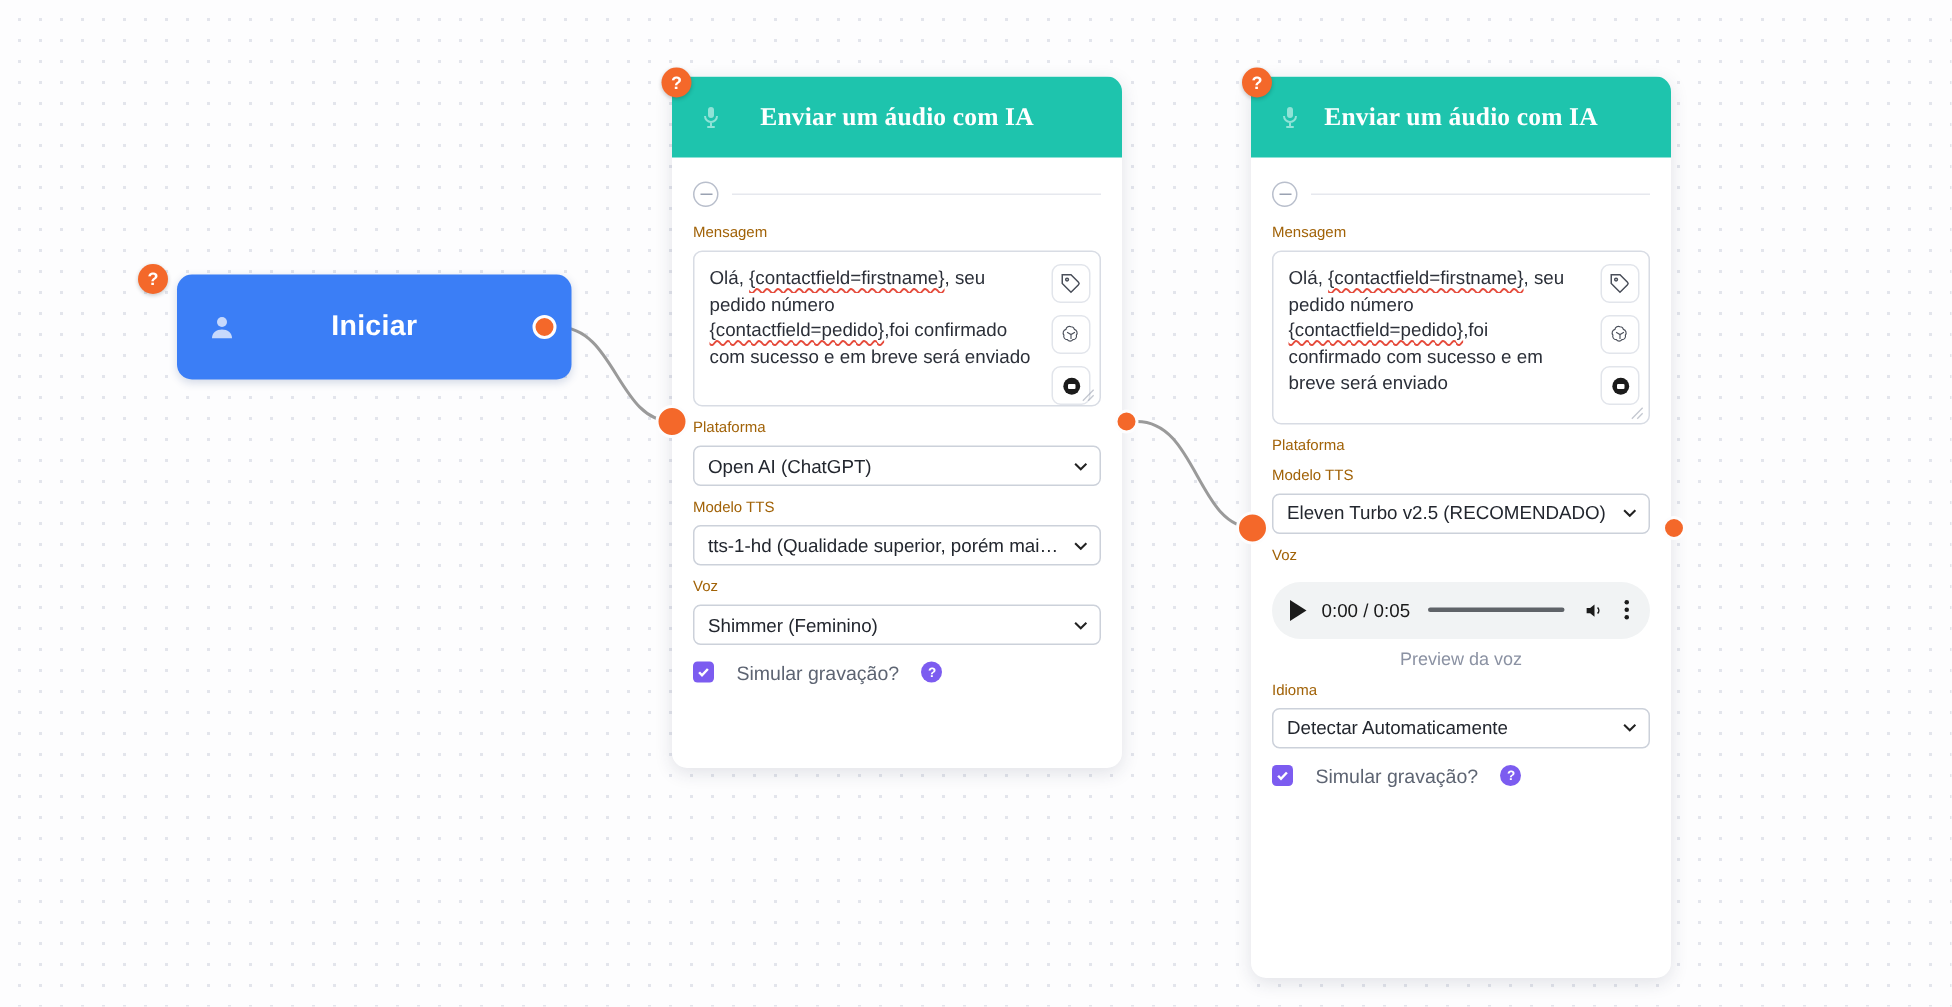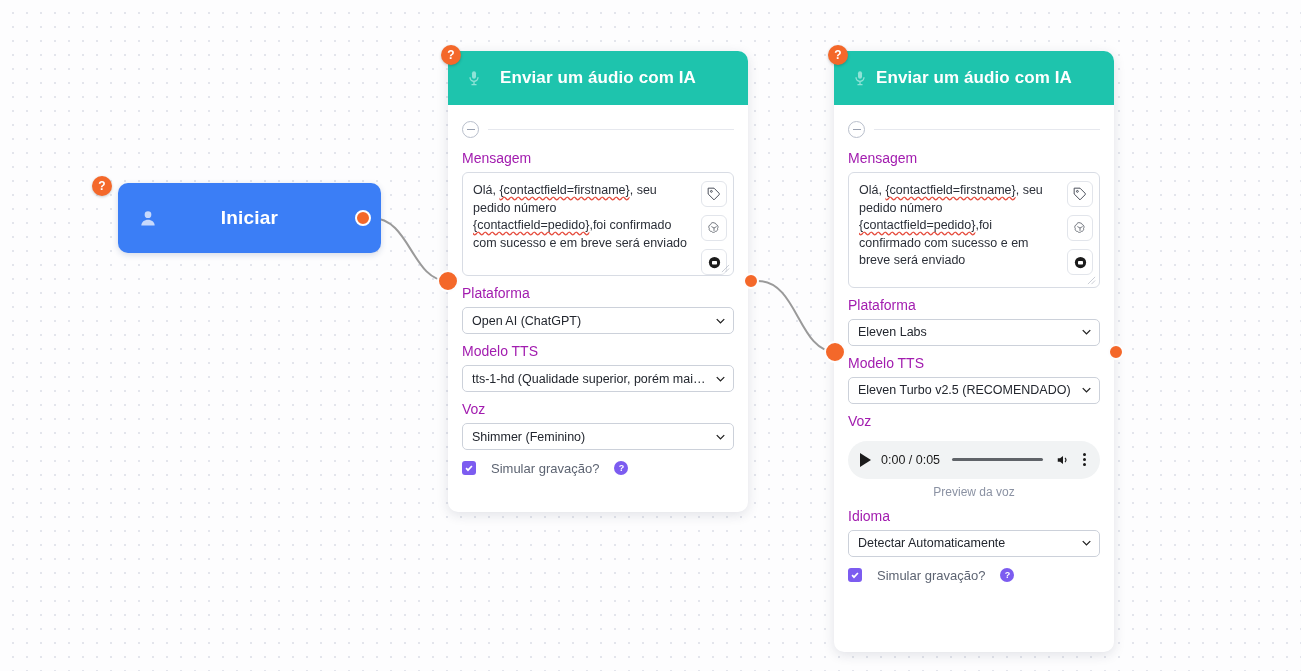--- a/index.html
+++ b/index.html
@@ -61,36 +61,36 @@
   .card-header {
     height:54px; background:#1ec4ad; display:flex; align-items:center;
     position:relative;
   }
   .card-header .mic-icon {
     position:absolute; left:18px; top:50%; transform:translateY(-50%);
     width:16px; height:18px; color:#8fe3d7;
   }
   .card-title {
     width:100%; text-align:center; color:#ffffff;
-    font-size:17px; font-weight:bold; letter-spacing:0.1px;
+    font-size:17px; font-weight:bold; letter-spacing:0.1px;font-family:Liberation Serif, serif;
   }
 
   .card-body { padding:0 14px 14px 14px; }
 
   .collapse-row { display:flex; align-items:center; gap:9px; padding:16px 0 4px 0; }
   .collapse-btn {
     width:17px; height:17px; border-radius:50%; border:1.4px solid #b9bfcc;
     display:flex; align-items:center; justify-content:center; flex:none;
     background:#fff;
   }
   .collapse-btn i { display:block; width:8px; height:1.4px; background:#9aa2b2; }
   .collapse-line { flex:1; height:1px; background:#e6e8ee; }
 
   .field-label {
-    font-size:14px; color:#a21caf; margin:9px 0 6px 0; display:block;
+    font-size:10px; color:#a16207; margin:9px 0 6px 0; display:block;
   }
   .field-label.msg { margin-top:8px; }
 
   
   .msg-box {
     position:relative; border:1px solid #d8dce4; border-radius:6px;
     background:#fff; min-height:104px; padding:9px 46px 17px 10px;
   }
   .msg-text {
     font-size:12.5px; color:#2b2f38; line-height:17.5px; white-space:pre-wrap;
@@ -302,26 +302,20 @@
               <rect x="8" y="9.5" width="8" height="5.5" rx="1.2" fill="#fff"></rect>
             </svg>
           </span>
         </div>
         <svg class="resize-grip" viewBox="0 0 10 10">
           <path d="M9 1 1 9M9 5 5 9" stroke="#8b92a3" stroke-width="1" fill="none"></path>
         </svg>
       </div>
 
       <span class="field-label">Plataforma</span>
-      <div class="select-box">
-        <span class="select-value">Eleven Labs</span>
-        <svg class="chev" viewBox="0 0 12 8">
-            <path d="M1 1.5 6 6.5 11 1.5" stroke="currentColor" stroke-width="1.8" fill="none"></path>
-          </svg>
-      </div>
 
       <span class="field-label">Modelo TTS</span>
       <div class="select-box">
         <span class="select-value">Eleven Turbo v2.5 (RECOMENDADO)</span>
         <svg class="chev" viewBox="0 0 12 8">
             <path d="M1 1.5 6 6.5 11 1.5" stroke="currentColor" stroke-width="1.8" fill="none"></path>
           </svg>
       </div>
 
       <span class="field-label">Voz</span>

